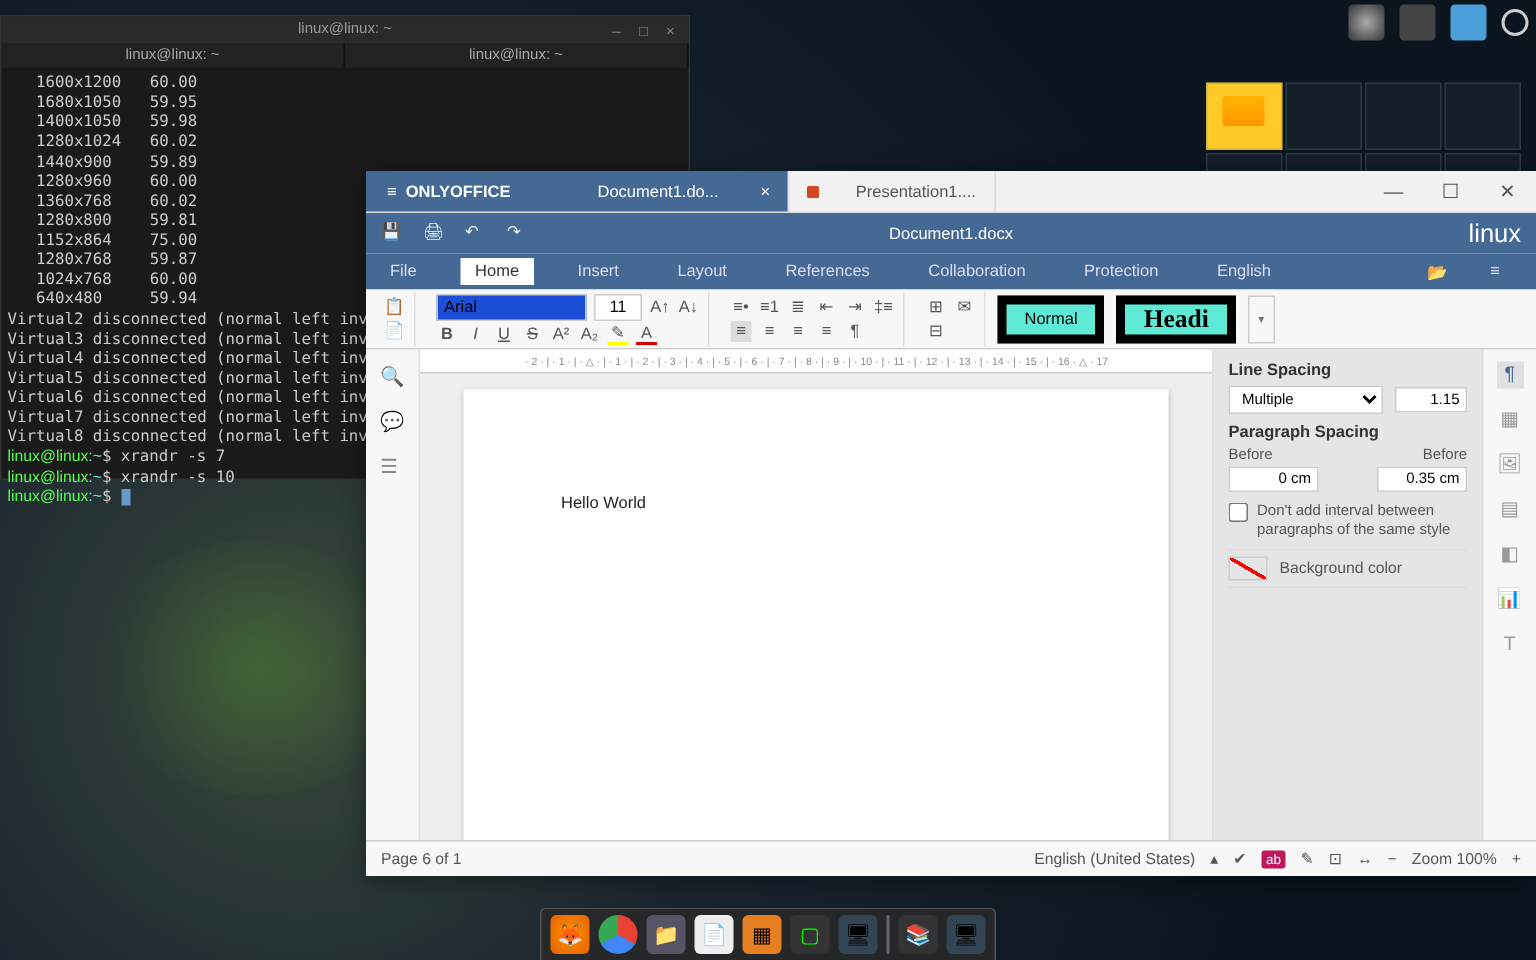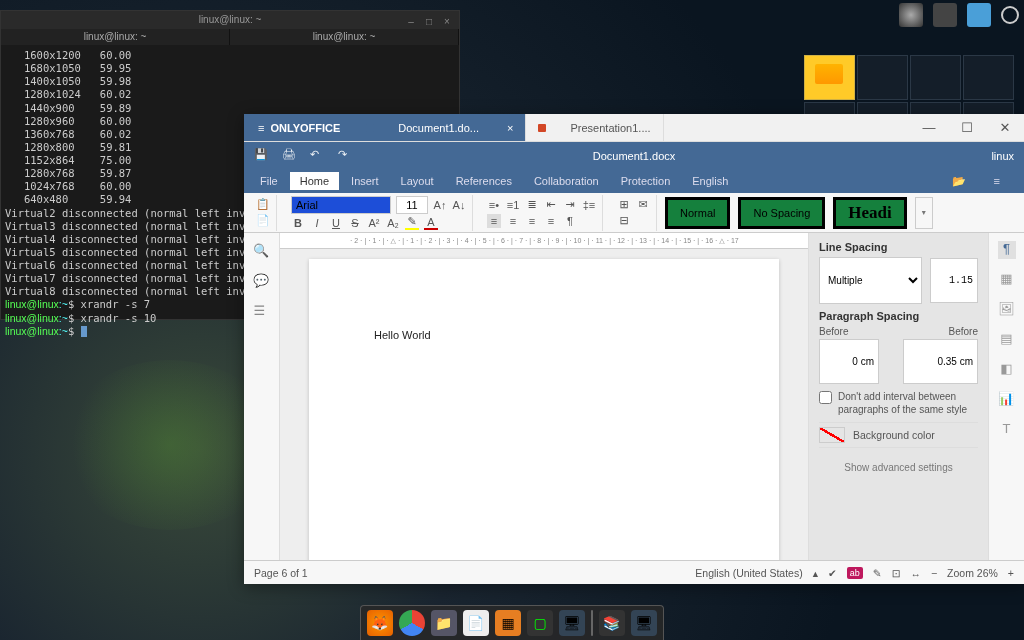--- a/index.html
+++ b/index.html
@@ -29,44 +29,44 @@
 .oo-tabs{height:28px;background:#f1f1f1;display:flex;border-bottom:1px solid #ddd}
 .oo-apptab{background:#446995;color:#fff;font-size:11px;padding:0 14px;display:flex;align-items:center;gap:6px;font-weight:bold}
 .oo-doctab{padding:0 12px;display:flex;align-items:center;gap:24px;font-size:11px;color:#555;border-right:1px solid #ddd}
 .oo-doctab.active{background:#446995;color:#fff}
 .oo-doctab .close{margin-left:4px;cursor:pointer}
 .oo-winctrl{margin-left:auto;display:flex}
 .oo-winctrl span{width:38px;display:flex;align-items:center;justify-content:center;color:#555;font-size:13px}
 .oo-quickbar{height:27px;background:#446995;display:flex;align-items:center;padding:0 10px;gap:12px;color:#fff;font-size:11px;position:relative}
 .oo-quickbar .qicon{width:16px;height:16px;opacity:0.9}
 .oo-quickbar .doctitle{position:absolute;left:50%;transform:translateX(-50%);font-size:11px}
-.oo-quickbar .user{margin-left:auto;font-size:11px}
-.oo-menu{height:24px;background:#446995;display:flex;align-items:center;padding:0 6px;gap:2px;color:#dde;font-size:11px}
+.oo-quickbar .user{margin-left:auto;font-size:17px}
+.oo-menu{height:24px;background:#446995;display:flex;align-items:center;padding:0 6px;gap:19px;color:#dde;font-size:11px}
 .oo-menu span{padding:3px 10px;cursor:pointer}
 .oo-menu span.active{background:#fff;color:#333}
 .oo-menu .rightico{margin-left:auto;display:flex;gap:8px;padding-right:8px}
 .oo-ribbon{height:40px;background:#f7f7f7;border-bottom:1px solid #ccc;display:flex;align-items:center;padding:0 6px;gap:8px}
 .rib-group{display:flex;flex-direction:column;gap:2px;padding:0 6px;border-right:1px solid #ddd;height:36px;justify-content:center}
 .rib-row{display:flex;gap:5px;align-items:center}
 .rib-ico{width:14px;height:14px;display:flex;align-items:center;justify-content:center;font-size:11px;color:#555}
 .rib-font{width:100px;height:18px;border:1px solid #ccc;font-size:11px;padding:1px 4px;background:#1d4ed8}
 .rib-fontsize{width:32px;height:18px;border:1px solid #ccc;font-size:11px;padding:1px 2px;background:#fff;text-align:center}
-.style-box{border:3px solid #000000;background:#15803d;height:32px;padding:3px 12px;display:flex;align-items:center;font-size:11px}
+.style-box{border:6px solid #000000;background:#5eead4;height:32px;padding:3px 12px;display:flex;align-items:center;font-size:11px}
 .style-box.heading{font-family:Georgia;font-size:17px;font-weight:bold;overflow:hidden}
 .style-dd{width:18px;height:32px;border:1px solid #ccc;display:flex;align-items:center;justify-content:center;font-size:8px;color:#777}
 .oo-workarea{flex:1;display:flex;overflow:hidden}
 .oo-left{width:36px;background:#f7f7f7;border-right:1px solid #ddd;display:flex;flex-direction:column;align-items:center;padding-top:10px;gap:14px}
 .oo-left span{width:16px;height:16px;color:#888;font-size:13px}
 .oo-canvas{flex:1;background:#eee;position:relative;display:flex;flex-direction:column}
 .ruler-h{height:16px;background:#fff;border-bottom:1px solid #ccc;font-size:7px;color:#888;display:flex;align-items:center;padding-left:70px;white-space:nowrap;overflow:hidden}
 .page-container{flex:1;overflow:auto;padding:10px 0;display:flex;justify-content:center}
 .page{width:470px;height:600px;background:#fff;box-shadow:0 1px 4px rgba(0,0,0,0.2);padding:70px 65px;font-size:11px;color:#222}
 .oo-right{width:180px;background:#e5e5e5;border-left:1px solid #ddd;padding:8px 10px;font-size:10.5px;color:#555}
 .oo-right .sect{font-weight:bold;color:#333;margin-bottom:4px;font-size:11px}
-.oo-right select,.oo-right input{border:1px solid #ccc;font-size:10px;padding:16px 4px;background:#fff}
+.oo-right select,.oo-right input{border:1px solid #ccc;font-size:10px;padding:2px 4px;background:#fff}
 .oo-right .spacing-row{display:flex;gap:8px;margin-bottom:6px;align-items:center}
 .oo-right .spacing-cols{display:flex;justify-content:space-between;margin-bottom:2px;font-size:10px}
 .oo-right .chk-row{display:flex;gap:6px;align-items:flex-start;margin:6px 0;font-size:10px;line-height:1.3}
 .oo-right .chk-row input{margin-top:1px}
 .oo-right .bgcolor{display:flex;align-items:center;gap:8px;padding:4px 0;border-top:1px solid #ddd;border-bottom:1px solid #ddd;margin:6px 0}
 .oo-right .swatch{width:26px;height:16px;border:1px solid #ccc;background:linear-gradient(to top right,transparent 45%,red 45%,red 55%,transparent 55%)}
 .oo-right .adv{color:#777;text-align:center;padding-top:8px;font-size:10px}
 .oo-rightbar{width:36px;background:#f7f7f7;border-left:1px solid #ddd;display:flex;flex-direction:column;align-items:center;padding-top:8px;gap:12px}
 .oo-rightbar span{width:18px;height:18px;color:#999;font-size:13px;text-align:center}
 .oo-rightbar span.active{color:#446995;background:#e0e0e0}
@@ -241,21 +241,20 @@
     <div class="rib-group">
       <div class="rib-row">
           <span class="rib-ico">⊞</span>
           <span class="rib-ico">✉</span>
         </div>
       <div class="rib-row">
           <span class="rib-ico">⊟</span>
         </div>
     </div>
     <div class="style-box">Normal</div>
-    <div class="style-box">No Spacing</div>
     <div class="style-box heading">Headi</div>
     <div class="style-dd">▾</div>
   </div>
 
   <div class="oo-workarea">
     <div class="oo-left">
       <span>🔍</span>
       <span>💬</span>
       <span>☰</span>
     </div>
@@ -264,40 +263,39 @@
       <div class="page-container">
         <div class="page">
           <span>Hello World</span>
         </div>
       </div>
     </div>
     <div class="oo-right">
       <div class="sect">Line Spacing</div>
       <div class="spacing-row">
         <select style="flex:1"><option>Multiple</option></select>
-        <input style="width: 48px; text-align: right; font-family: Liberation Mono, monospace;" value="1.15">
+        <input style="width: 48px; text-align: right;" value="1.15">
       </div>
       <div class="sect">Paragraph Spacing</div>
       <div class="spacing-cols">
         <span>Before</span>
         <span>Before</span>
       </div>
       <div class="spacing-row">
         <input style="width: 60px; text-align: right;" value="0 cm">
-        <input style="width: 75px; text-align: right; margin-left: auto;" value="0.35 cm">
+        <input style="width: 60px; text-align: right; margin-left: auto;" value="0.35 cm">
       </div>
       <div class="chk-row">
         <input type="checkbox" style="">
         <span>Don't add interval between paragraphs of the same style</span>
       </div>
       <div class="bgcolor">
         <div class="swatch"></div>
         <span>Background color</span>
       </div>
-      <div class="adv">Show advanced settings</div>
     </div>
     <div class="oo-rightbar">
       <span class="active">¶</span>
       <span>▦</span>
       <span>🖼</span>
       <span>▤</span>
       <span>◧</span>
       <span>📊</span>
       <span>T</span>
     </div>
@@ -307,21 +305,21 @@
     <span>Page 6 of 1</span>
     <div class="sright">
       <span>English (United States)</span>
       <span>▴</span>
       <span>✔</span>
       <span style="background:#be185d;color:#fff;padding:1px 3px;border-radius:2px;font-size:9px">ab</span>
       <span>✎</span>
       <span>⊡</span>
       <span>↔</span>
       <span>−</span>
-      <span>Zoom 26%</span>
+      <span>Zoom 100%</span>
       <span>+</span>
     </div>
   </div>
 </div>
 
 <div class="dock">
   <div class="dock-item" style="background:radial-gradient(#ff9500,#e66000)">🦊</div>
   <div class="dock-item" style="background:conic-gradient(#ea4335 0 120deg,#4285f4 120deg 240deg,#34a853 240deg);border-radius:50%"></div>
   <div class="dock-item" style="background:#556">📁</div>
   <div class="dock-item" style="background:#eee">📄</div>

